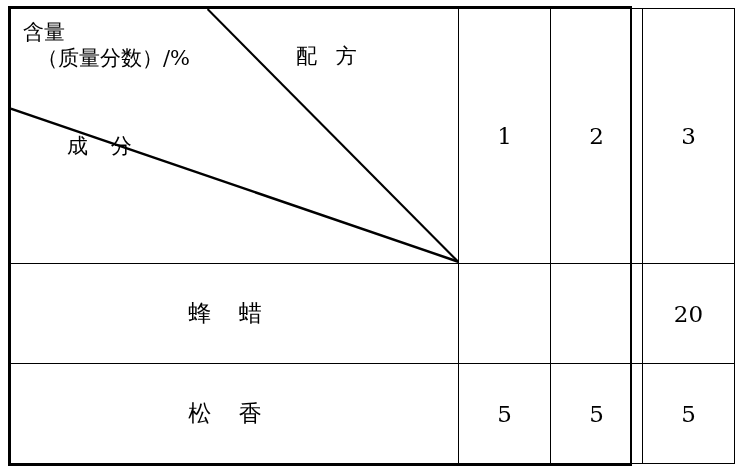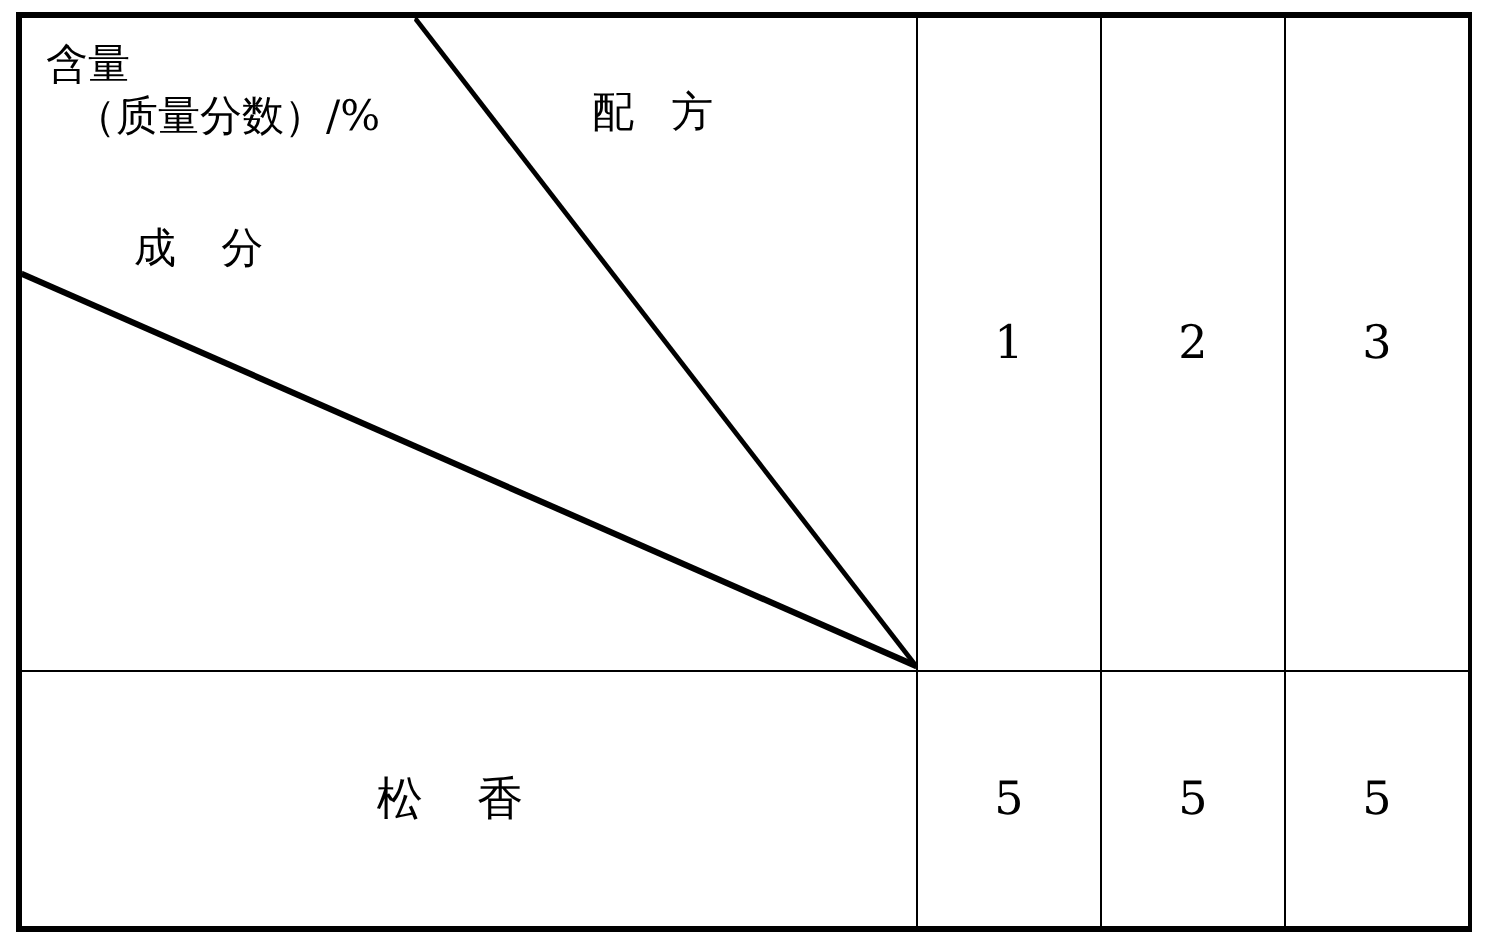--- a/index.html
+++ b/index.html
@@ -12,21 +12,21 @@
     height: 473px;
     font-family: "DejaVu Sans", "Liberation Sans", sans-serif;
     color: #000000;
     overflow: hidden;
   }
 
   .table-wrap {
     position: absolute;
     left: 8px;
     top: 6px;
-    width: 728px;
+    width: 624px;
     height: 460px;
     box-sizing: border-box;
     border: 2px solid #000;
   }
 
   table.data {
     width: 100%;
     height: 100%;
     border-collapse: collapse;
     table-layout: fixed;
@@ -79,21 +79,21 @@
   .hdr-content .l2 {
     padding-left: 14px;
   }
   .hdr-formula {
     left: 285px;
     top: 34px;
     letter-spacing: 6px;
   }
   .hdr-component {
     left: 56px;
-    top: 102px;
+    top: 124px;
     letter-spacing: 8px;
   }
 
   td.name-cell {
     font-size: 25px;
     letter-spacing: 10px;
     padding-right: 10px;
     height: 60px;
   }
   td.value-cell {
@@ -128,20 +128,26 @@
           <div class="hdr-label hdr-formula">配 方</div>
           <div class="hdr-label hdr-component">成 分</div>
         </td>
         <td class="header-num">1</td>
         <td class="header-num">2</td>
         <td class="header-num">3</td>
       </tr>
 
 
 
+      <tr>
+        <td class="name-cell">蜂 蜡</td>
+        <td class="value-cell"></td>
+        <td class="value-cell"></td>
+        <td class="value-cell">20</td>
+      </tr>
 
 
       <tr>
         <td class="name-cell row-last">松 香</td>
         <td class="value-cell">5</td>
         <td class="value-cell">5</td>
         <td class="value-cell">5</td>
       </tr>
     </tbody>
   </table>

